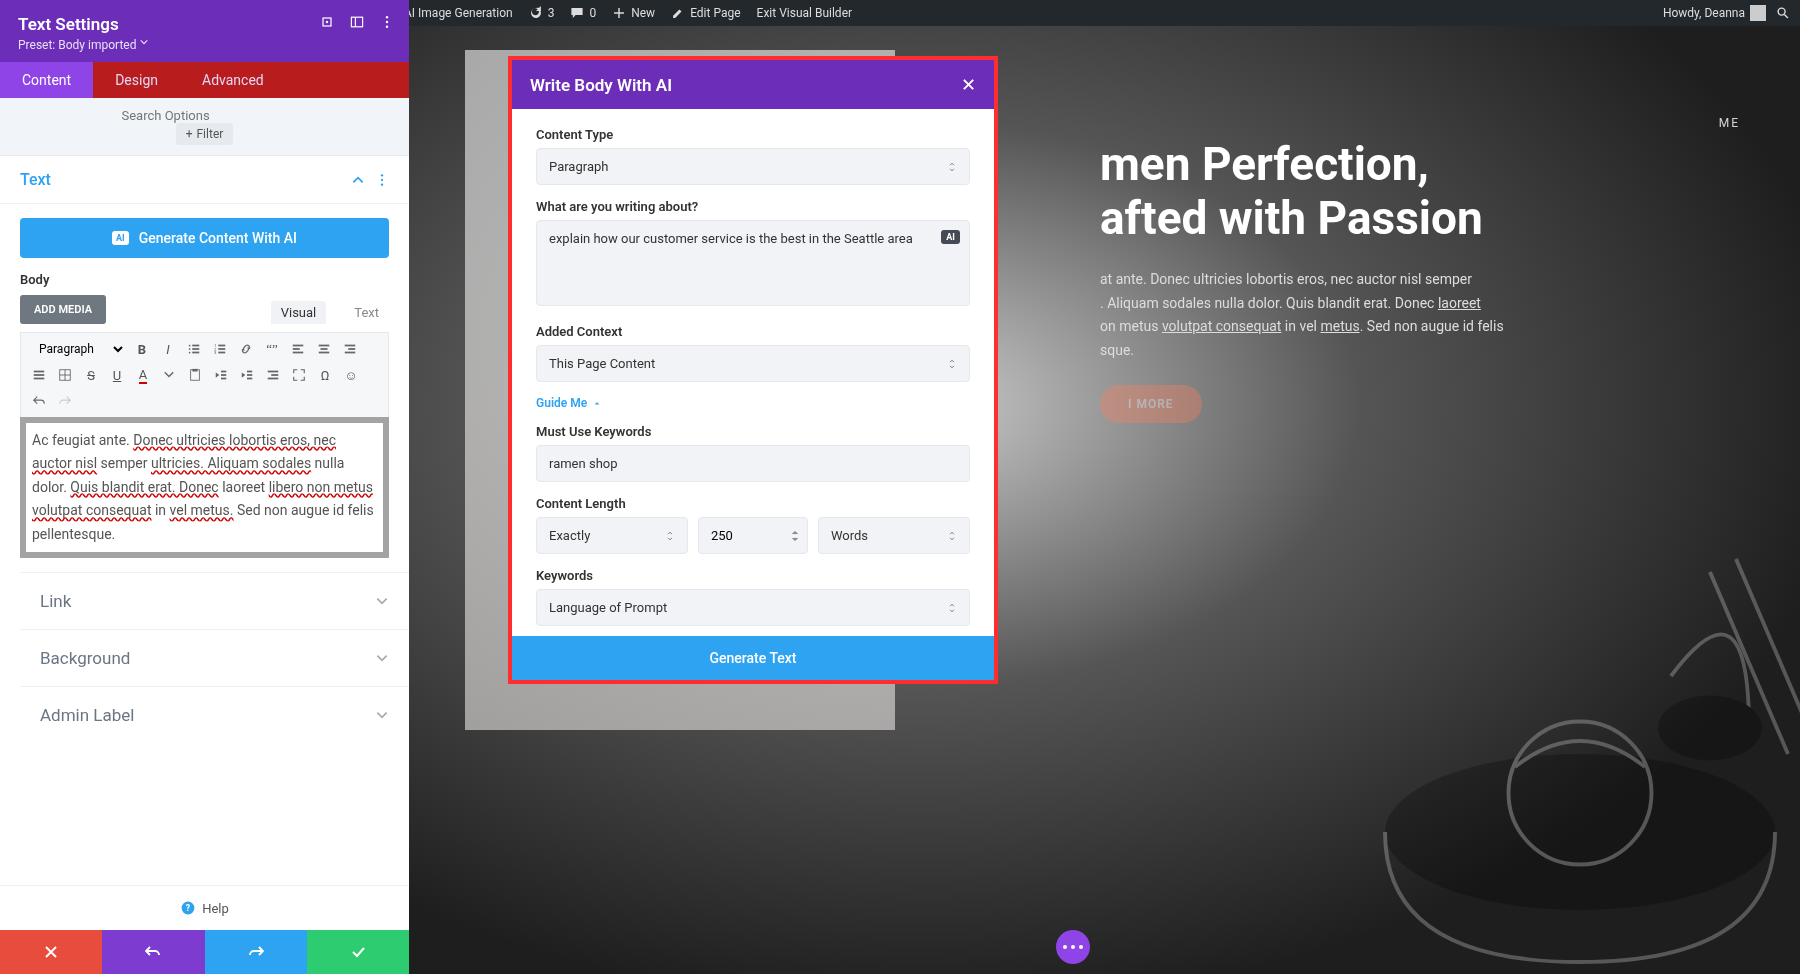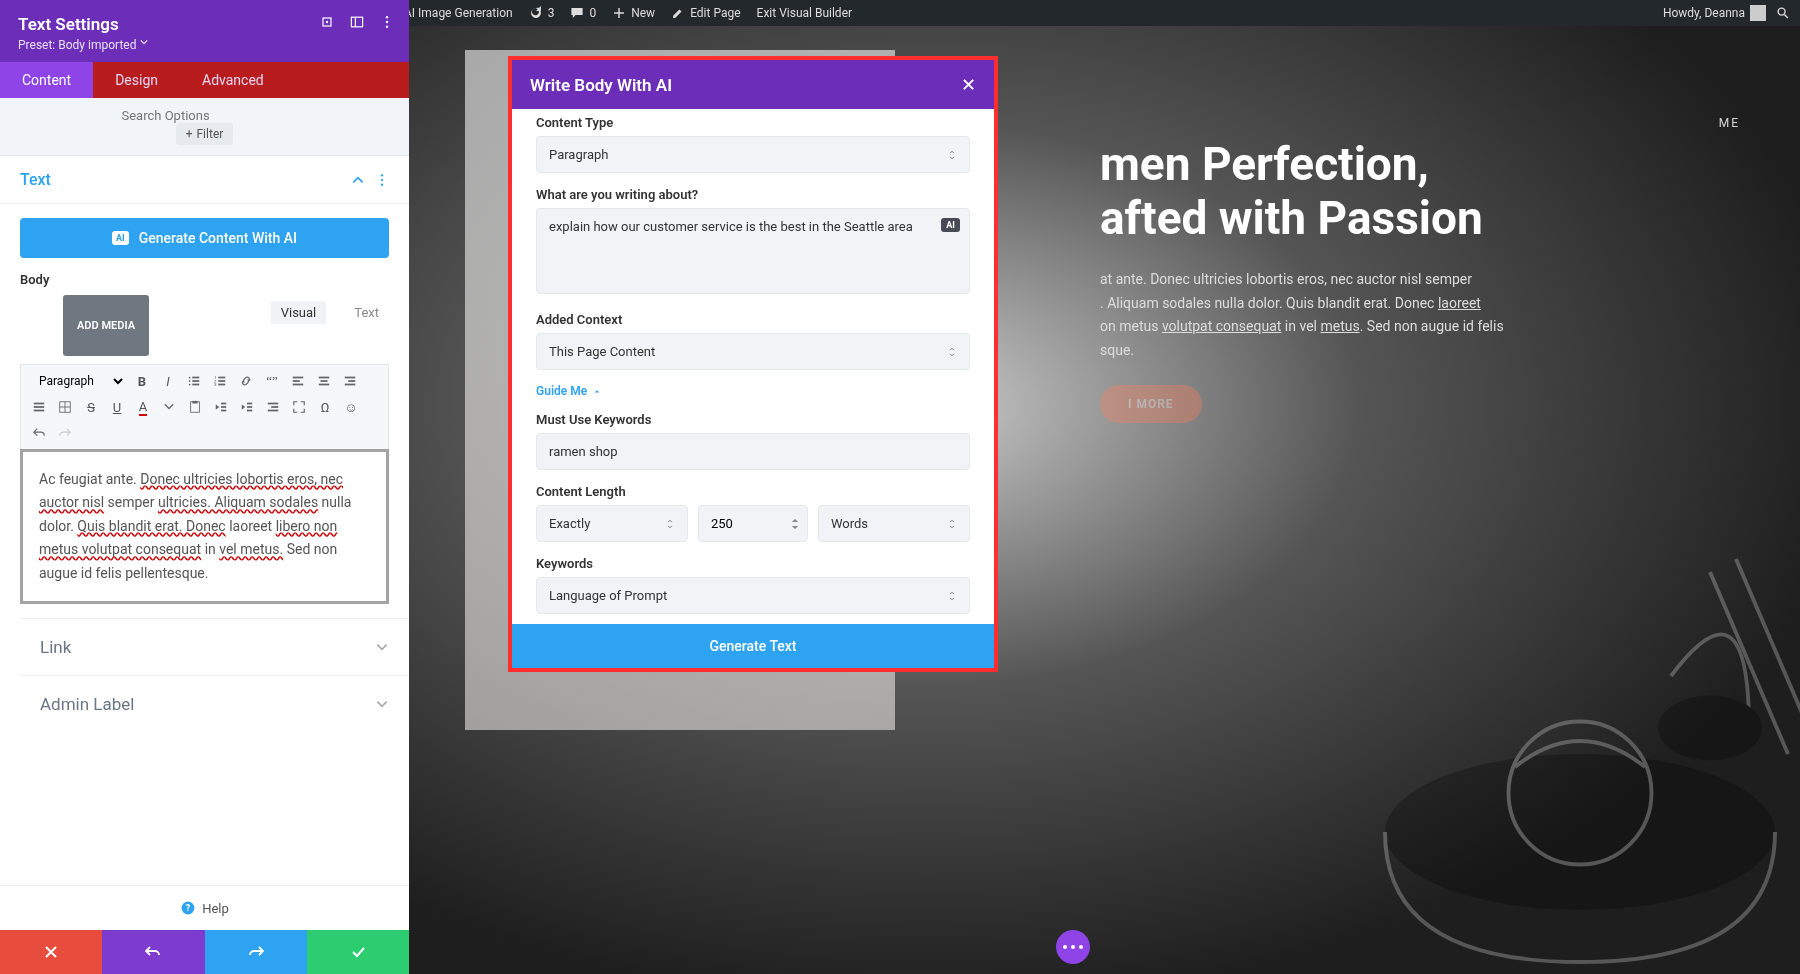--- a/index.html
+++ b/index.html
@@ -30,30 +30,30 @@
 .section-row { display: flex; align-items: center; justify-content: space-between; padding: 14px 20px; cursor: pointer; border-bottom: 1px solid #eef0f3; }
 .section-row .label { font-size: 16px; color: #4d5766; font-weight: 500; }
 .section-row.open .label { color: #2ea3f2; }
 .section-row svg { width: 14px; height: 14px; fill: #888; }
 
 .gen-btn { margin: 14px 20px; background: #2ea3f2; color: #fff; border-radius: 4px; padding: 12px; display: flex; align-items: center; justify-content: center; gap: 10px; font-size: 14px; font-weight: 500; cursor: pointer; }
 .ai-badge { background: #fff; color: #2ea3f2; font-size: 9px; font-weight: 700; padding: 2px 4px; border-radius: 3px; }
 
 .body-section { padding: 0 20px 14px; }
 .body-label { font-size: 13px; font-weight: 600; color: #333; margin-bottom: 8px; }
-.add-media { background: #6f7881; color: #fff; border: none; padding: 24px 14px; font-size: 11px; font-weight: 600; border-radius: 3px; cursor: pointer; margin-left: 43px; }
+.add-media { background: #6f7881; color: #fff; border: none; padding: 8px 14px; font-size: 11px; font-weight: 600; border-radius: 3px; cursor: pointer; }
 .editor-tabs { float: right; display: flex; gap: 18px; margin-top: 6px; }
 .editor-tab { font-size: 13px; color: #888; cursor: pointer; padding: 4px 10px; }
 .editor-tab.active { background: #f0f2f5; color: #333; border-radius: 3px 3px 0 0; }
 
 .toolbar { clear: both; margin-top: 8px; background: #f6f7f9; border: 1px solid #e4e7ec; border-bottom: none; padding: 6px 8px; display: flex; flex-wrap: wrap; gap: 6px; align-items: center; }
 .toolbar .sel { font-size: 12px; padding: 2px 16px 2px 6px; border: none; background: transparent; }
 .toolbar .tb { width: 20px; height: 20px; display: flex; align-items: center; justify-content: center; color: #555; cursor: pointer; font-size: 13px; }
 .toolbar .tb svg { width: 14px; height: 14px; fill: #666; }
-.editor-body { border: 3px solid #a3a3a3; padding: 16px; font-family: Georgia, serif; font-size: 14px; line-height: 1.6; color: #555; min-height: 140px; }
+.editor-body { border: 6px solid #a3a3a3; padding: 6px; font-family: Georgia, serif; font-size: 14px; line-height: 1.6; color: #555; min-height: 140px; }
 .editor-body .wavy { text-decoration: underline wavy #c00; text-decoration-skip-ink: none; }
 
 .collapse-row { display: flex; align-items: center; justify-content: space-between; padding: 18px 20px; border-top: 1px solid #eef0f3; cursor: pointer; margin-left: 20px; }
 .collapse-row .label { font-size: 17px; color: #6b7685; }
 .collapse-row svg { width: 14px; height: 14px; fill: #aaa; }
 
 .sb-bottom { margin-top: auto; }
 .help-row { display: flex; align-items: center; justify-content: center; gap: 6px; padding: 14px; font-size: 13px; color: #555; border-top: 1px solid #eef0f3; }
 .help-row svg { width: 16px; height: 16px; fill: #2ea3f2; }
 .action-bar { display: flex; height: 44px; }
@@ -74,21 +74,21 @@
 .hero-body .u { text-decoration: underline; }
 .hero-cta { margin-top: 22px; display:inline-block; background: #ff7f5c; opacity:.35; color:#fff; padding: 12px 28px; border-radius: 30px; font-size: 12px; letter-spacing: 1px; font-weight: 600; }
 .bowl-art { position: absolute; right: -40px; bottom: -40px; width: 520px; height: 520px; opacity: .25; }
 .bowl-art circle, .bowl-art path, .bowl-art line { stroke: #fff; stroke-width: 3; fill: none; }
 
 
 .modal-wrap { position: absolute; left: 508px; top: 56px; width: 490px; border: 4px solid #ff2d2d; background: #fff; z-index: 50; display: flex; flex-direction: column; }
 .modal-head { background: #6c2eb9; color: #fff; padding: 14px 18px; display: flex; align-items: center; justify-content: space-between; }
 .modal-head .t { font-size: 17px; font-weight: 600; }
 .modal-head .x { cursor: pointer; font-size: 18px; }
-.modal-body { padding: 6px 24px 10px; display: flex; flex-direction: column; gap: 14px; max-height: 620px; overflow-y: auto; border-radius: 6px; }
+.modal-body { padding: 18px 24px 10px; display: flex; flex-direction: column; gap: 14px; max-height: 620px; overflow-y: auto; border-radius: 6px; }
 .fgroup .flabel { font-size: 13px; font-weight: 600; color: #333; margin-bottom: 6px; display:block; }
 .fsel, .finput, .ftext { width: 100%; background: #f1f3f6; border: 1px solid #e4e7ec; border-radius: 4px; padding: 10px 12px; font-size: 13px; color: #333; position: relative; }
 .fsel { display: flex; align-items: center; justify-content: space-between; cursor: pointer; }
 .fsel svg { width: 10px; height: 10px; fill: #666; }
 .ftext { min-height: 86px; resize: none; outline: none; font-family: inherit; }
 .ftext-wrap { position: relative; }
 .ai-chip { position: absolute; right: 10px; top: 10px; background: #454a54; color: #fff; font-size: 9px; font-weight: 700; padding: 2px 5px; border-radius: 3px; }
 .guide { color: #2ea3f2; font-size: 12px; font-weight: 600; display: flex; align-items: center; gap: 6px; cursor: pointer; }
 .len-row { display: flex; gap: 10px; }
 .len-row .fsel, .len-row .finput { flex: 1; }
@@ -354,20 +354,26 @@
           </svg>
         </span>
     </div>
     <div class="editor-body">
       <span>Ac feugiat ante. </span><span class="wavy">Donec ultricies lobortis eros, nec auctor nisl</span><span> semper </span><span class="wavy">ultricies. Aliquam sodales</span><span> nulla dolor. </span><span class="wavy">Quis blandit erat. Donec</span><span> laoreet </span><span class="wavy">libero non metus volutpat consequat</span><span> in </span><span class="wavy">vel metus.</span><span> Sed non augue id felis pellentesque.</span>
     </div>
   </div>
 
   <div class="collapse-row">
       <span class="label">Link</span>
+      <svg viewBox="0 0 12 12">
+        <path d="M2 4l4 4 4-4" fill="none" stroke="#aaa" stroke-width="1.5"></path>
+      </svg>
+    </div>
+  <div class="collapse-row">
+      <span class="label">Background</span>
       <svg viewBox="0 0 12 12">
         <path d="M2 4l4 4 4-4" fill="none" stroke="#aaa" stroke-width="1.5"></path>
       </svg>
     </div>
   <div class="collapse-row">
       <span class="label">Admin Label</span>
       <svg viewBox="0 0 12 12">
         <path d="M2 4l4 4 4-4" fill="none" stroke="#aaa" stroke-width="1.5"></path>
       </svg>
     </div>

